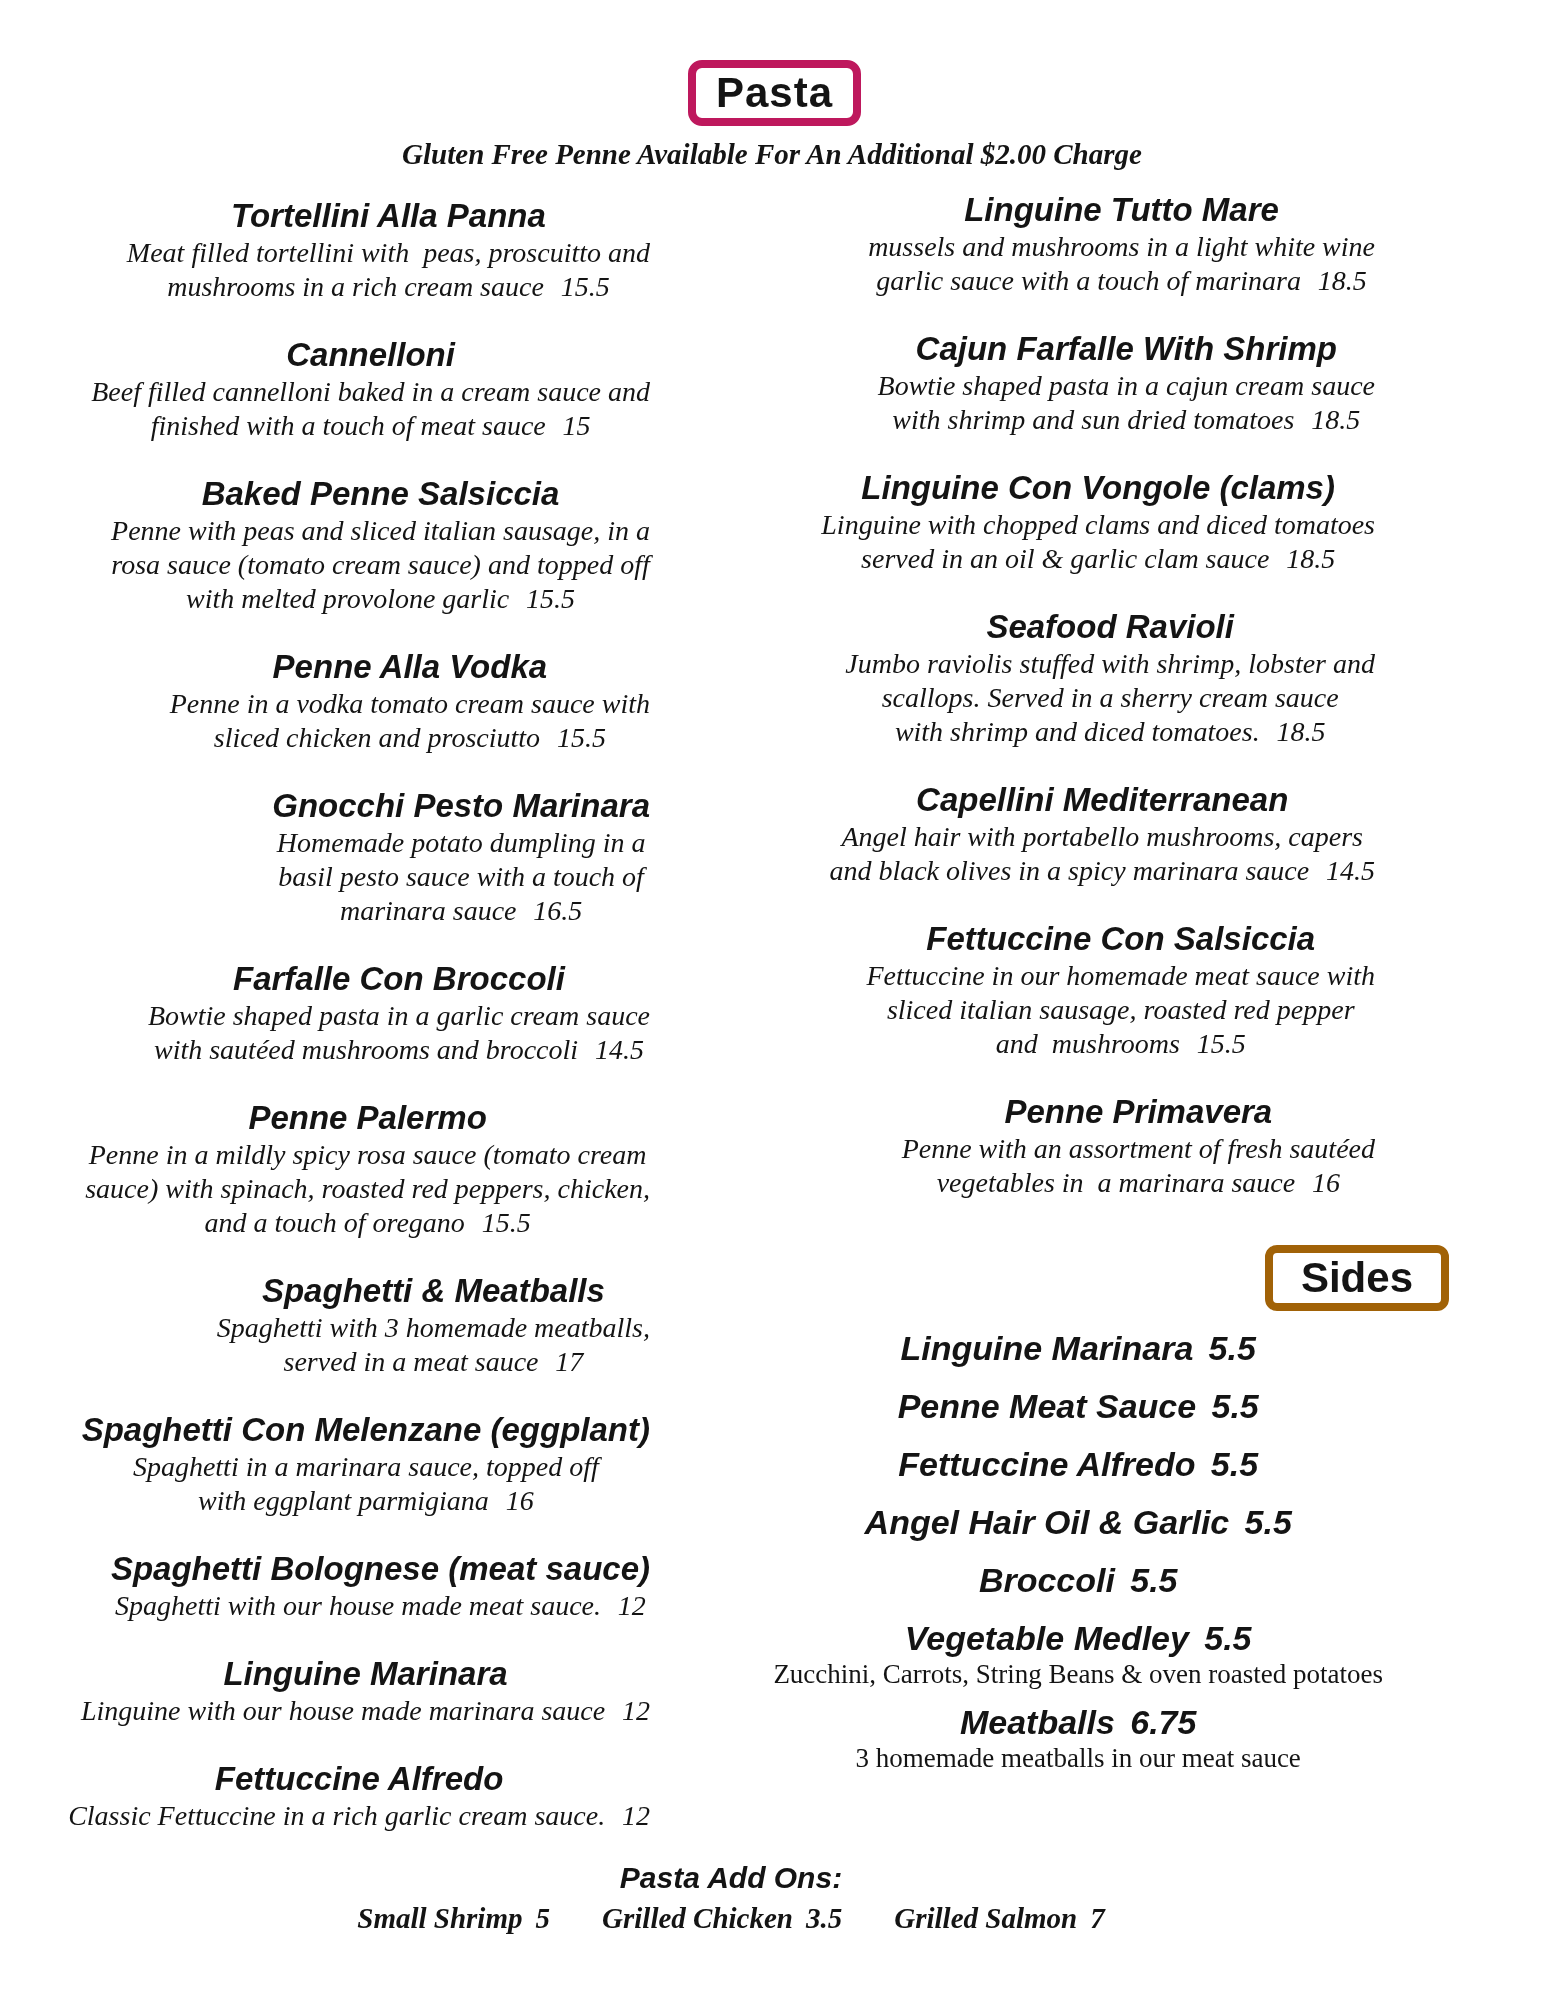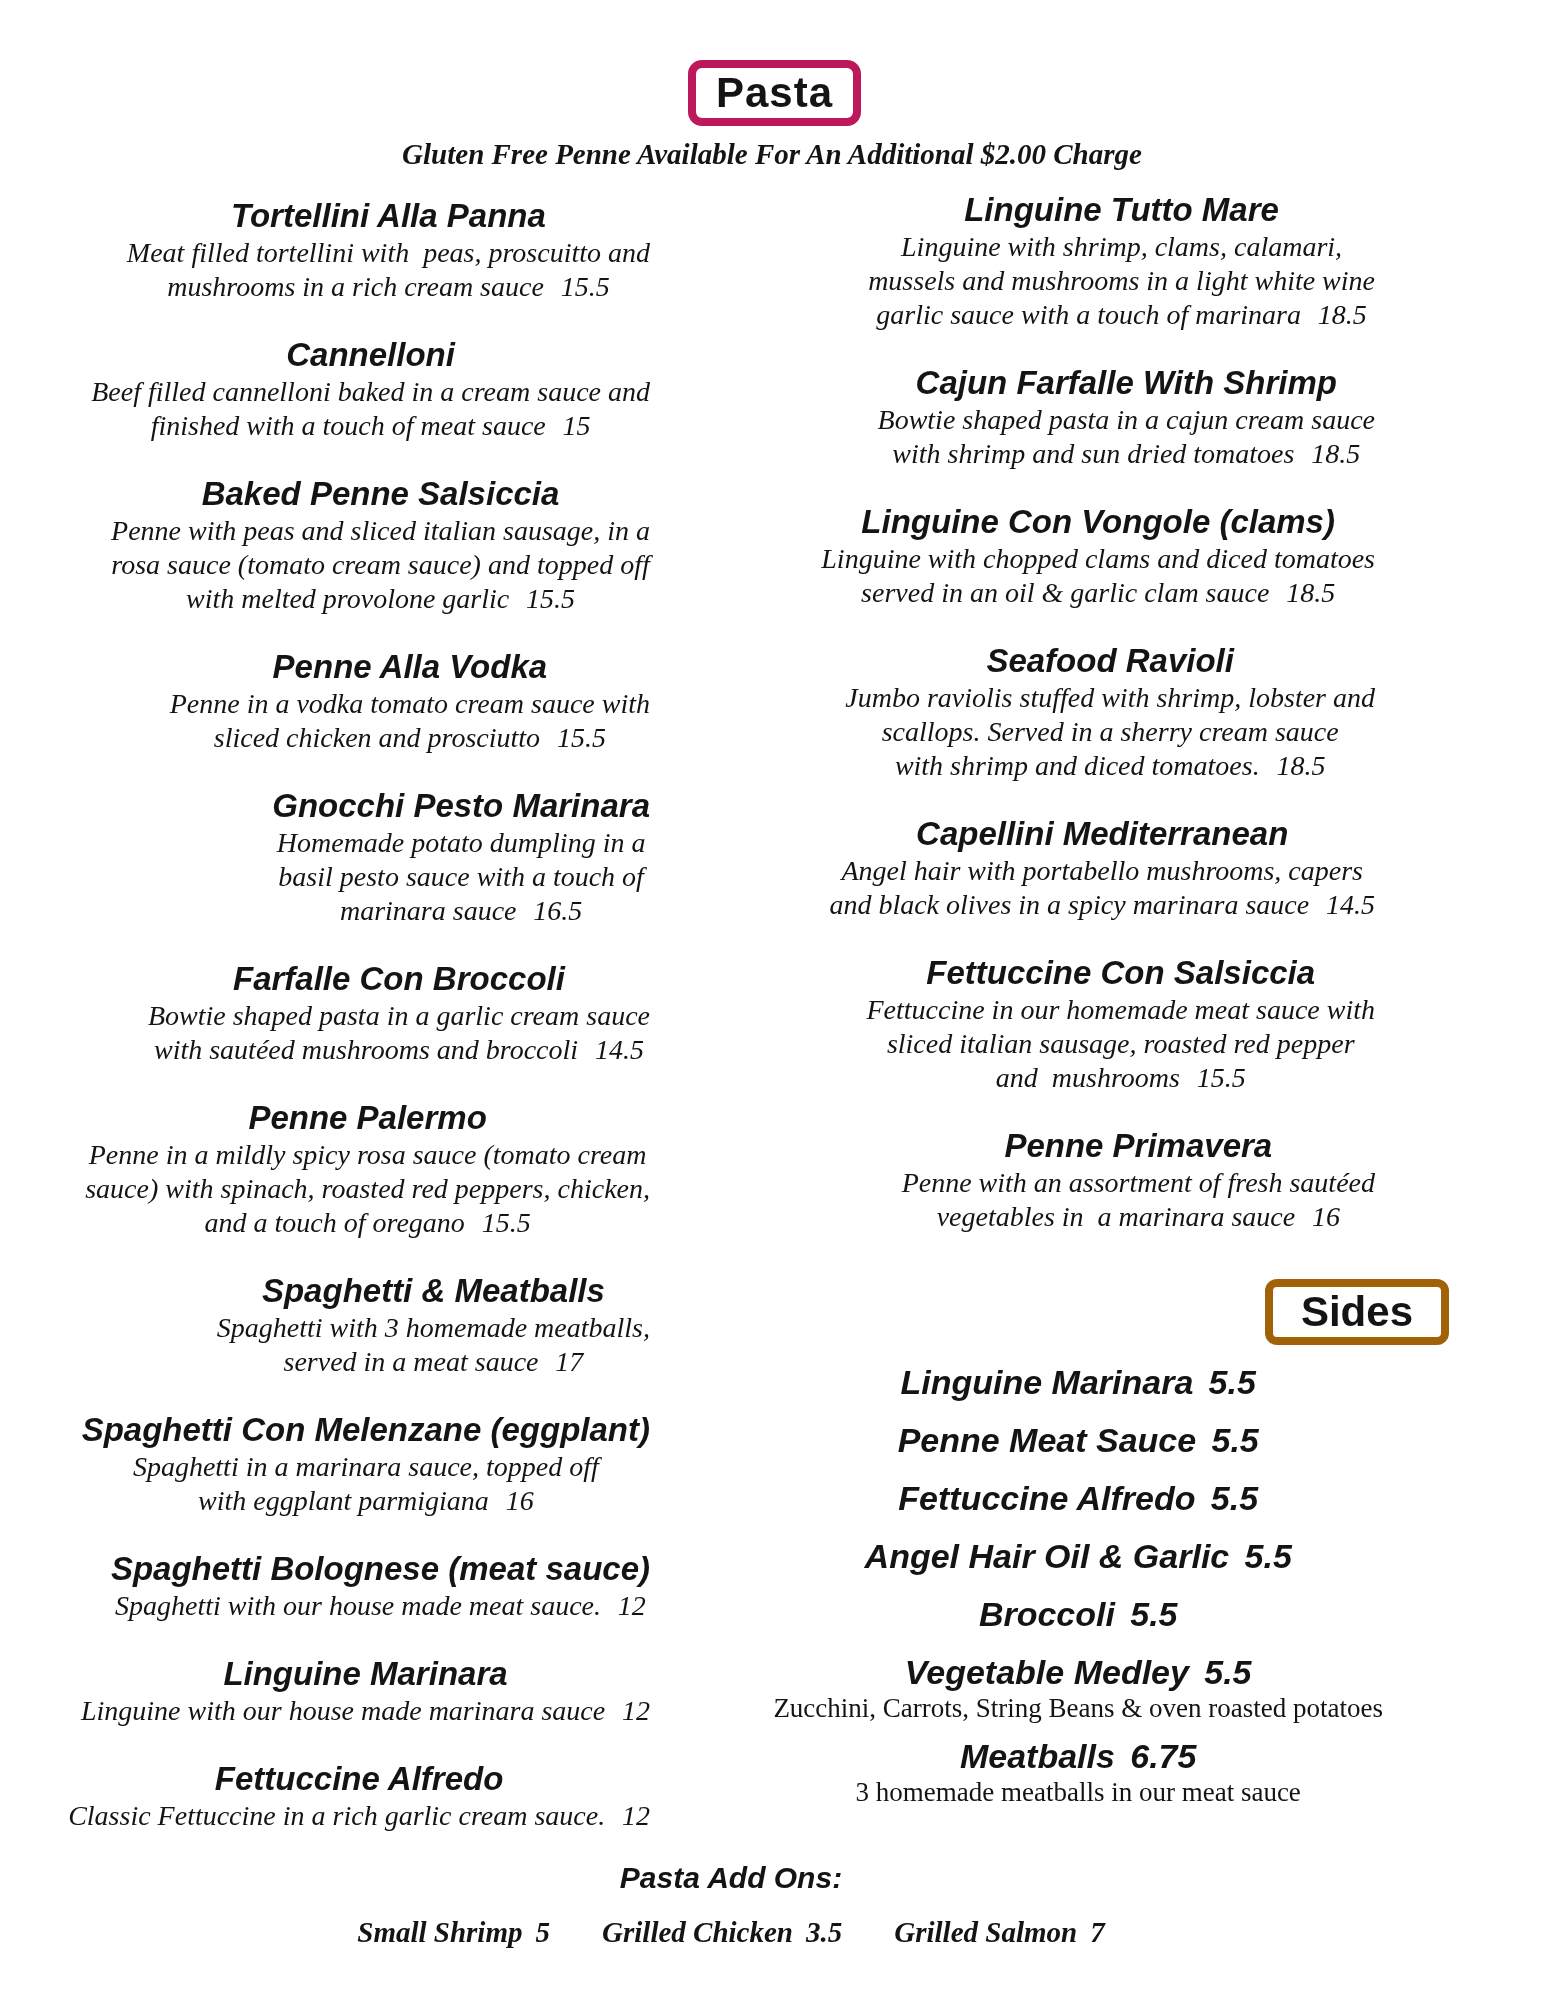--- a/index.html
+++ b/index.html
@@ -45,21 +45,21 @@
     font-family:"Liberation Serif",serif;font-style:normal;font-weight:normal;
     font-size:27px;line-height:30px;margin-top:-8px;margin-bottom:4px;
     white-space:pre;width:max-content;
   }
   .addons{
     position:absolute;left:231px;top:1860px;width:1000px;
     display:flex;flex-direction:column;align-items:center;
   }
   .addons-title{font-weight:bold;font-style:italic;font-size:30px;line-height:36px;}
   .addons-items{
-    margin-top:19px;font-family:"Liberation Serif",serif;font-weight:bold;font-style:italic;
+    margin-top:5px;font-family:"Liberation Serif",serif;font-weight:bold;font-style:italic;
     font-size:29px;line-height:34px;display:flex;flex-direction:row;
   }
   .addon{display:inline-block;margin:0 26px;white-space:pre;}
   .addon .price{margin-left:0.45em;}
 </style>
 </head>
 <body>
 
 <div>
 
@@ -127,21 +127,20 @@
         <div class="desc-line"><span>Linguine with our house made marinara sauce</span><span class="price">12</span></div>
       </div>
       <div class="menu-item">
         <div class="item-name">Fettuccine Alfredo</div>
         <div class="desc-line"><span>Classic Fettuccine in a rich garlic cream sauce.</span><span class="price">12</span></div>
       </div>
     </div>
   <div id="col-right" class="col">
       <div class="menu-item">
         <div class="item-name">Linguine Tutto Mare</div>
-        <div class="desc-line"><span>Linguine with shrimp, clams, calamari,</span></div>
         <div class="desc-line"><span>mussels and mushrooms in a light white wine</span></div>
         <div class="desc-line"><span>garlic sauce with a touch of marinara</span><span class="price">18.5</span></div>
       </div>
       <div class="menu-item">
         <div class="item-name">Cajun Farfalle With Shrimp</div>
         <div class="desc-line"><span>Bowtie shaped pasta in a cajun cream sauce</span></div>
         <div class="desc-line"><span>with shrimp and sun dried tomatoes</span><span class="price">18.5</span></div>
       </div>
       <div class="menu-item">
         <div class="item-name">Linguine Con Vongole (clams)</div>

